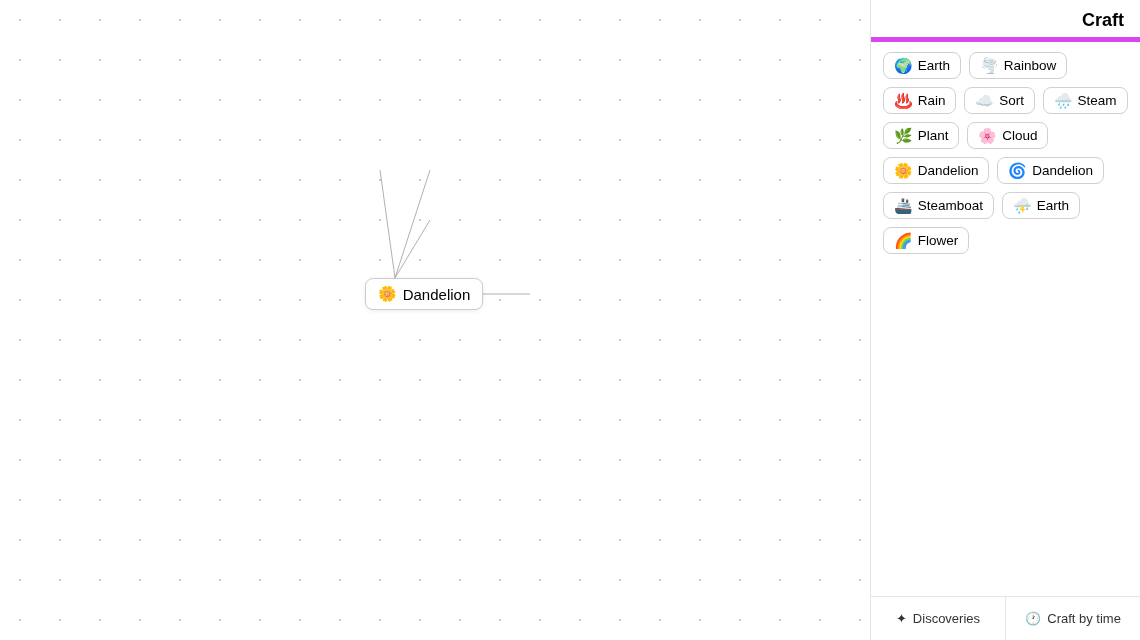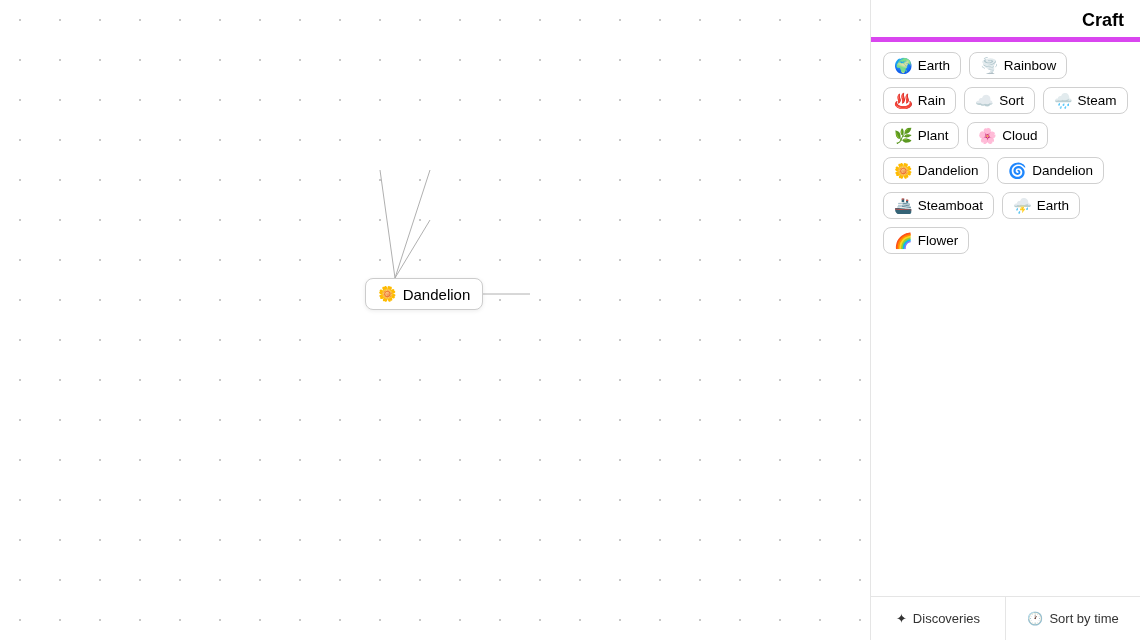--- a/index.html
+++ b/index.html
@@ -200,16 +200,16 @@
         <span>Flower</span>
       </div>
     </div>
   <div id="panel-footer">
     <button class="footer-btn">
       <span>✦</span>
       <span>Discoveries</span>
     </button>
     <button class="footer-btn">
       <span>🕐</span>
-      <span>Sort by time</span>
+      <span>Craft by time</span>
     </button>
   </div>
 </div>
 
 </body></html>

